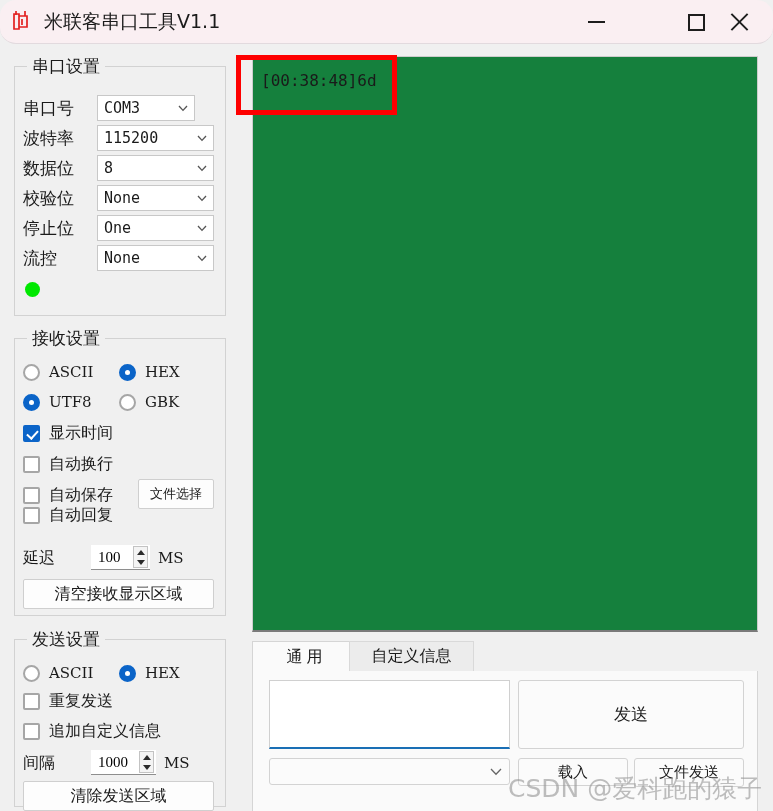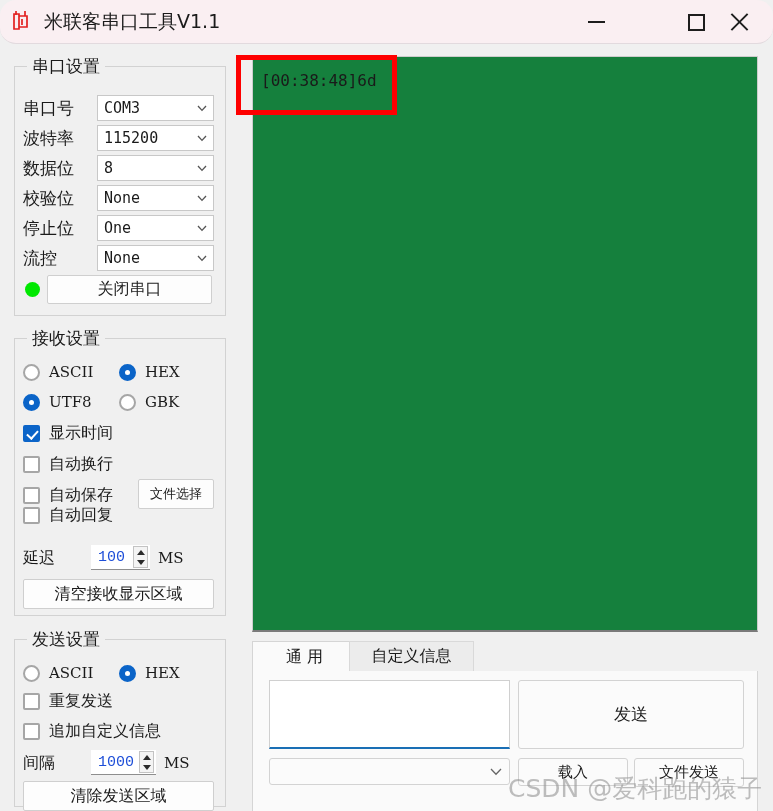--- a/index.html
+++ b/index.html
@@ -189,22 +189,22 @@
     height: 25px;
     background: #fff;
     border: none;
     border-bottom: 1px solid #8e8e8e;
     box-sizing: border-box;
     display: flex; align-items: center;
   }
   .spin .sval {
     padding-left: 7px;
     font-size: 15px;
-    font-family: Liberation Mono, monospace;
-    color: #1d4ed8;
+    font-family: Liberation Serif, serif;
+    color: #000000;
   }
   .spin-btns {
     position: absolute; right: 2px; top: 1px;
     width: 15px; height: 22px;
     border: 1px solid #c3c3c3;
     background: #f4f4f4;
     box-sizing: border-box;
     display: flex; flex-direction: column;
     align-items: center; justify-content: space-around;
   }
@@ -269,21 +269,21 @@
   .tab.active {
     background: #fafafa;
     border: 1px solid #d5d5d5;
     border-bottom: none;
   }
   .tab.inactive {
     background: #ececec;
     border: 1px solid #d9d9d9;
     border-bottom: 1px solid #d5d5d5;
   }
-  #tab0 { left: 0;   width: 105px; }
+  #tab0 { left: 0;   width: 105px; font-family: Liberation Serif, serif; }
   #tab1 { left: 97px; width: 125px; }
 
   
   #send-panel {
     position: absolute;
     left: 252px; top: 671px;
     width: 506px; height: 140px;
     background: #fafafa;
     border-left: 1px solid #d5d5d5;
     border-right: 1px solid #d5d5d5;
@@ -385,21 +385,21 @@
     </div>
     <div class="win-btn win-close">
       <div class="glyph-close"></div>
     </div>
   </div>
 
   <div class="group" id="grp-serial">
     <div class="group-title">串口设置</div>
 
     <div class="row-label" style="left:8px; top:30px;">串口号</div>
-    <div class="combo" style="left:82px; top:28px; width:117px;">
+    <div class="combo" style="left:82px; top:28px; width:98px;">
       <span class="val">COM3</span>
       <span class="chev">
         <svg width="10" height="7" viewBox="0 0 10 7">
             <path d="M1 1 L5 5.4 L9 1" fill="none" stroke="#555" stroke-width="1.3"></path>
           </svg>
       </span>
     </div>
 
     <div class="row-label" style="left:8px; top:60px;">波特率</div>
     <div class="combo" style="left:82px; top:58px; width:117px;">
@@ -445,21 +445,20 @@
     <div class="combo" style="left:82px; top:178px; width:117px;">
       <span class="val">None</span>
       <span class="chev">
         <svg width="10" height="7" viewBox="0 0 10 7">
             <path d="M1 1 L5 5.4 L9 1" fill="none" stroke="#555" stroke-width="1.3"></path>
           </svg>
       </span>
     </div>
 
     <div class="led" style="left:10px; top:215px;"></div>
-    <div class="btn" style="left:32px; top:208px; width:165px; height:29px;">关闭串口</div>
   </div>
 
   <div class="group" id="grp-recv">
     <div class="group-title">接收设置</div>
 
     <div class="radio-wrap" style="left:8px; top:24px;">
       <span class="radio"></span>
       <span class="opt-label mono">ASCII</span>
     </div>
     <div class="radio-wrap" style="left:104px; top:24px;">

